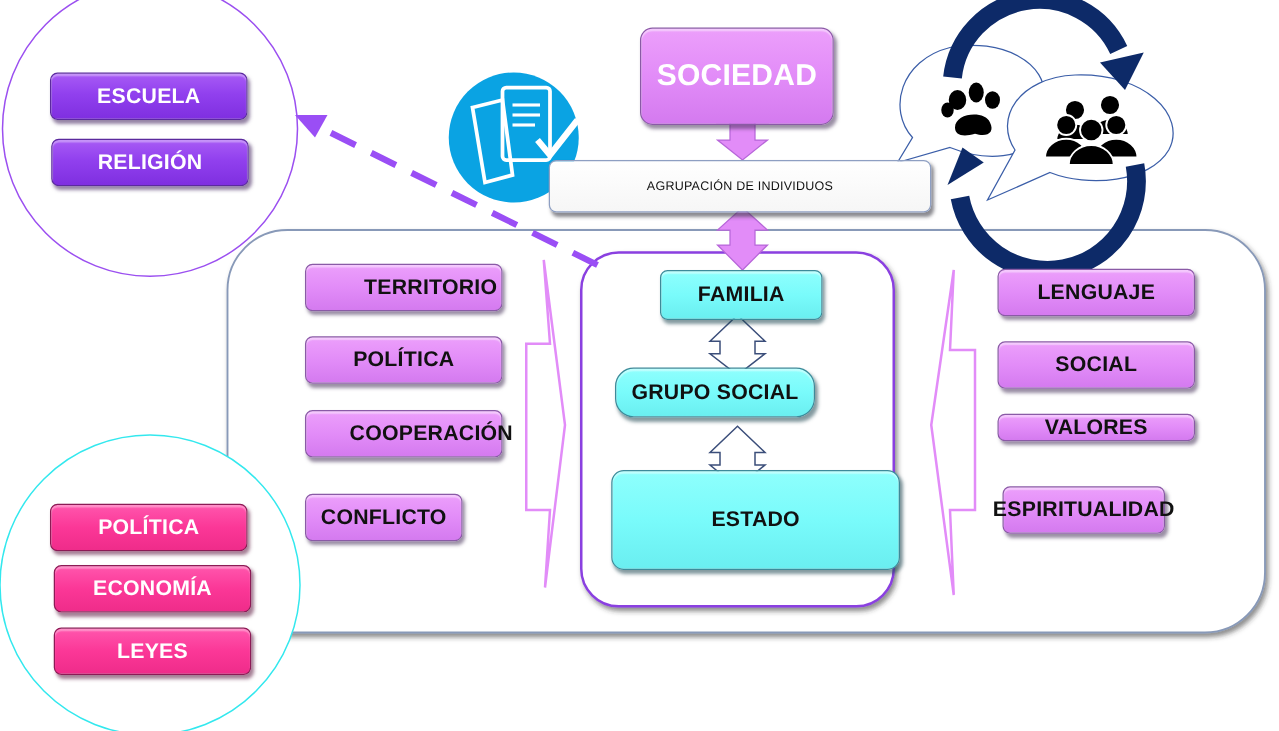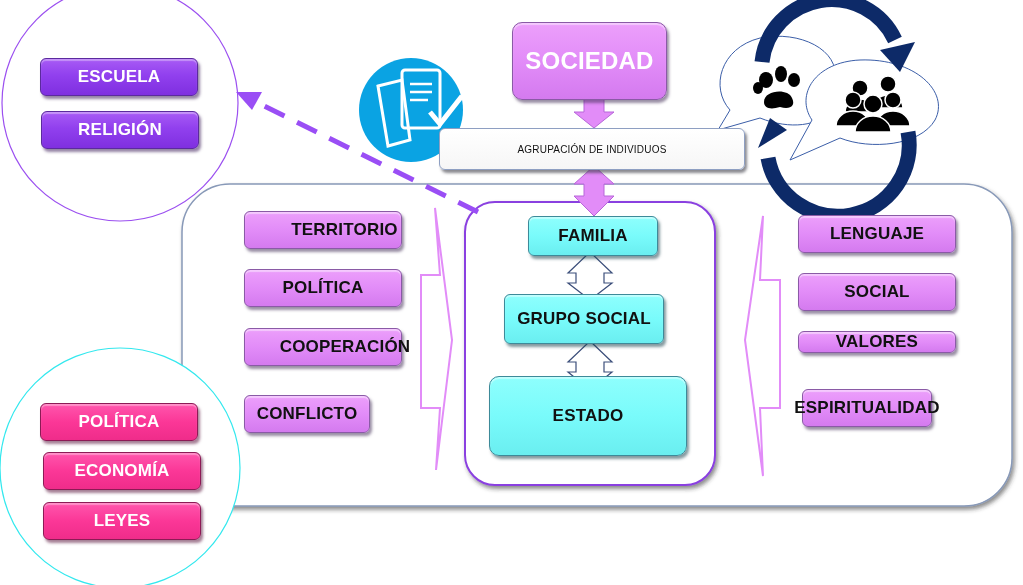--- a/index.html
+++ b/index.html
@@ -108,19 +108,19 @@
 <div class="box pink" style="left:40px;top:403px;width:158px;height:38px;">POLÍTICA</div>
 <div class="box pink" style="left:43px;top:452px;width:158px;height:38px;">ECONOMÍA</div>
 <div class="box pink" style="left:43px;top:502px;width:158px;height:38px;">LEYES</div>
 
 <div class="box lilac" style="left:244px;top:211px;width:158px;height:38px;padding-left:43px;">TERRITORIO</div>
 <div class="box lilac" style="left:244px;top:269px;width:158px;height:38px;">POLÍTICA</div>
 <div class="box lilac" style="left:244px;top:328px;width:158px;height:38px;padding-left:44px;">COOPERACIÓN</div>
 <div class="box lilac" style="left:244px;top:395px;width:126px;height:38px;">CONFLICTO</div>
 
 <div class="box cyan" style="left:528px;top:216px;width:130px;height:40px;">FAMILIA</div>
-<div class="box cyan" style="left:504px;top:294px;width:160px;height:50px;">GRUPO SOCIAL</div>
-<div class="box cyan" style="left:489px;top:376px;width:198px;height:80px;border-radius:10px;">ESTADO</div>
+<div class="box cyan" style="left:492px;top:294px;width:160px;height:40px;border-radius:15px;">GRUPO SOCIAL</div>
+<div class="box cyan" style="left:489px;top:376px;width:231px;height:80px;border-radius:10px;">ESTADO</div>
 
 <div class="box lilac" style="left:798px;top:215px;width:158px;height:38px;">LENGUAJE</div>
 <div class="box lilac" style="left:798px;top:273px;width:158px;height:38px;">SOCIAL</div>
 <div class="box lilac" style="left:798px;top:331px;width:158px;height:22px;">VALORES</div>
 <div class="box lilac" style="left:802px;top:389px;width:130px;height:38px;">ESPIRITUALIDAD</div>
 
 </body></html>

